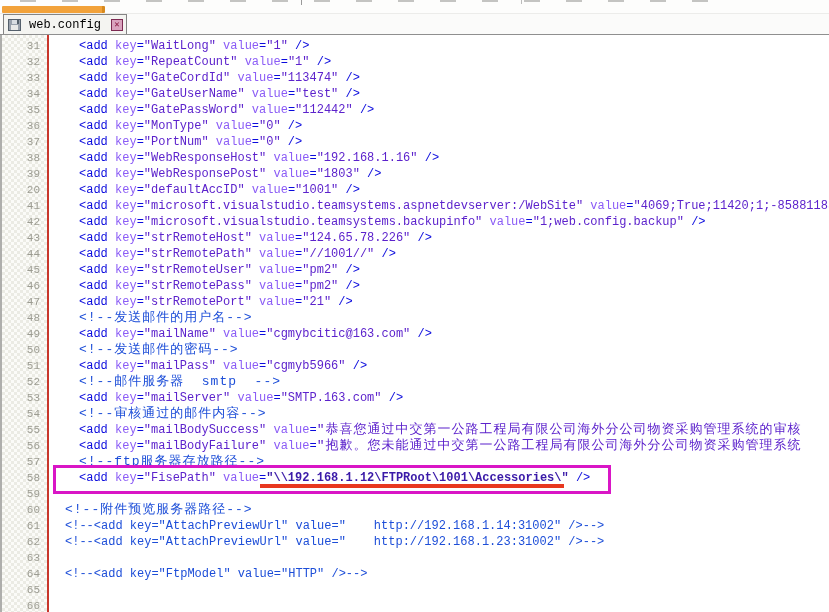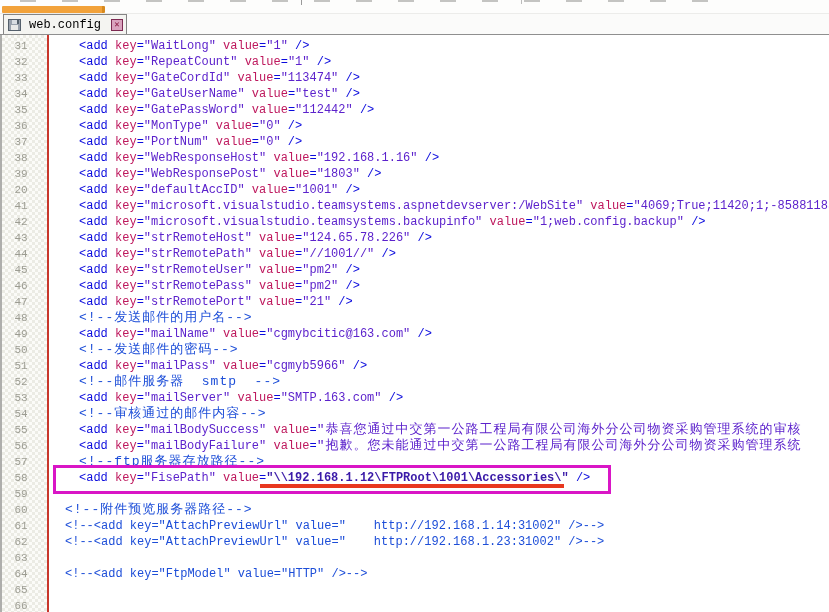--- a/index.html
+++ b/index.html
@@ -25,25 +25,25 @@
   .tab-close{width:12px;height:12px;margin-left:2px;background:#d9a3be;border:1px solid #7d2a52;
              color:#8c1d45;font-size:9px;line-height:10px;text-align:center;font-weight:bold;cursor:pointer;box-sizing:border-box;}
   
   .editor{position:absolute;top:35px;left:0;right:0;bottom:0;display:flex;background:#fff;}
   .gutter{width:45px;flex:0 0 45px;box-sizing:content-box;padding-top:3px;
           border-left:2px solid #aeaeac;border-right:2px solid #c8362b;
           background-color:#fbfbf8;
           background-image:linear-gradient(45deg,#ebebe4 25%,transparent 25%,transparent 75%,#ebebe4 75%),
                            linear-gradient(45deg,#ebebe4 25%,transparent 25%,transparent 75%,#ebebe4 75%);
           background-size:6px 6px;background-position:0 0,3px 3px;}
-  .ln{height:16px;line-height:16px;font-size:11px;color:#9c9c92;text-align:center;padding-right:7px;}
+  .ln{height:16px;line-height:16px;font-size:11px;color:#9c9c92;text-align:right;padding-right:7px;}
   .code{flex:1;padding:3px 0 0 30px;overflow:hidden;position:relative;}
   .row{height:16px;line-height:16px;font-size:12px;white-space:pre;position:relative;}
   .tg{color:#0b0bdd}
-  .at{color:#be185d}
+  .at{color:#8b5cf6}
   .st{color:#5c22cc}
   .sb{color:#3a1aa8;font-weight:bold}
   .cm{color:#1d4ed8}
   .pl{color:#000}
   .cjk{font-size:13px;letter-spacing:1px;}
   .cm.u{margin-left:28px;}
   .sb.u{position:relative;}
   .sb.u::after{content:"";position:absolute;left:-6px;right:-2px;bottom:-3px;height:4px;background:#e8371f;}
   .hlbox{position:absolute;left:-26px;top:-5px;width:552px;height:23px;
          border:3px solid #d916c6;pointer-events:none;}

